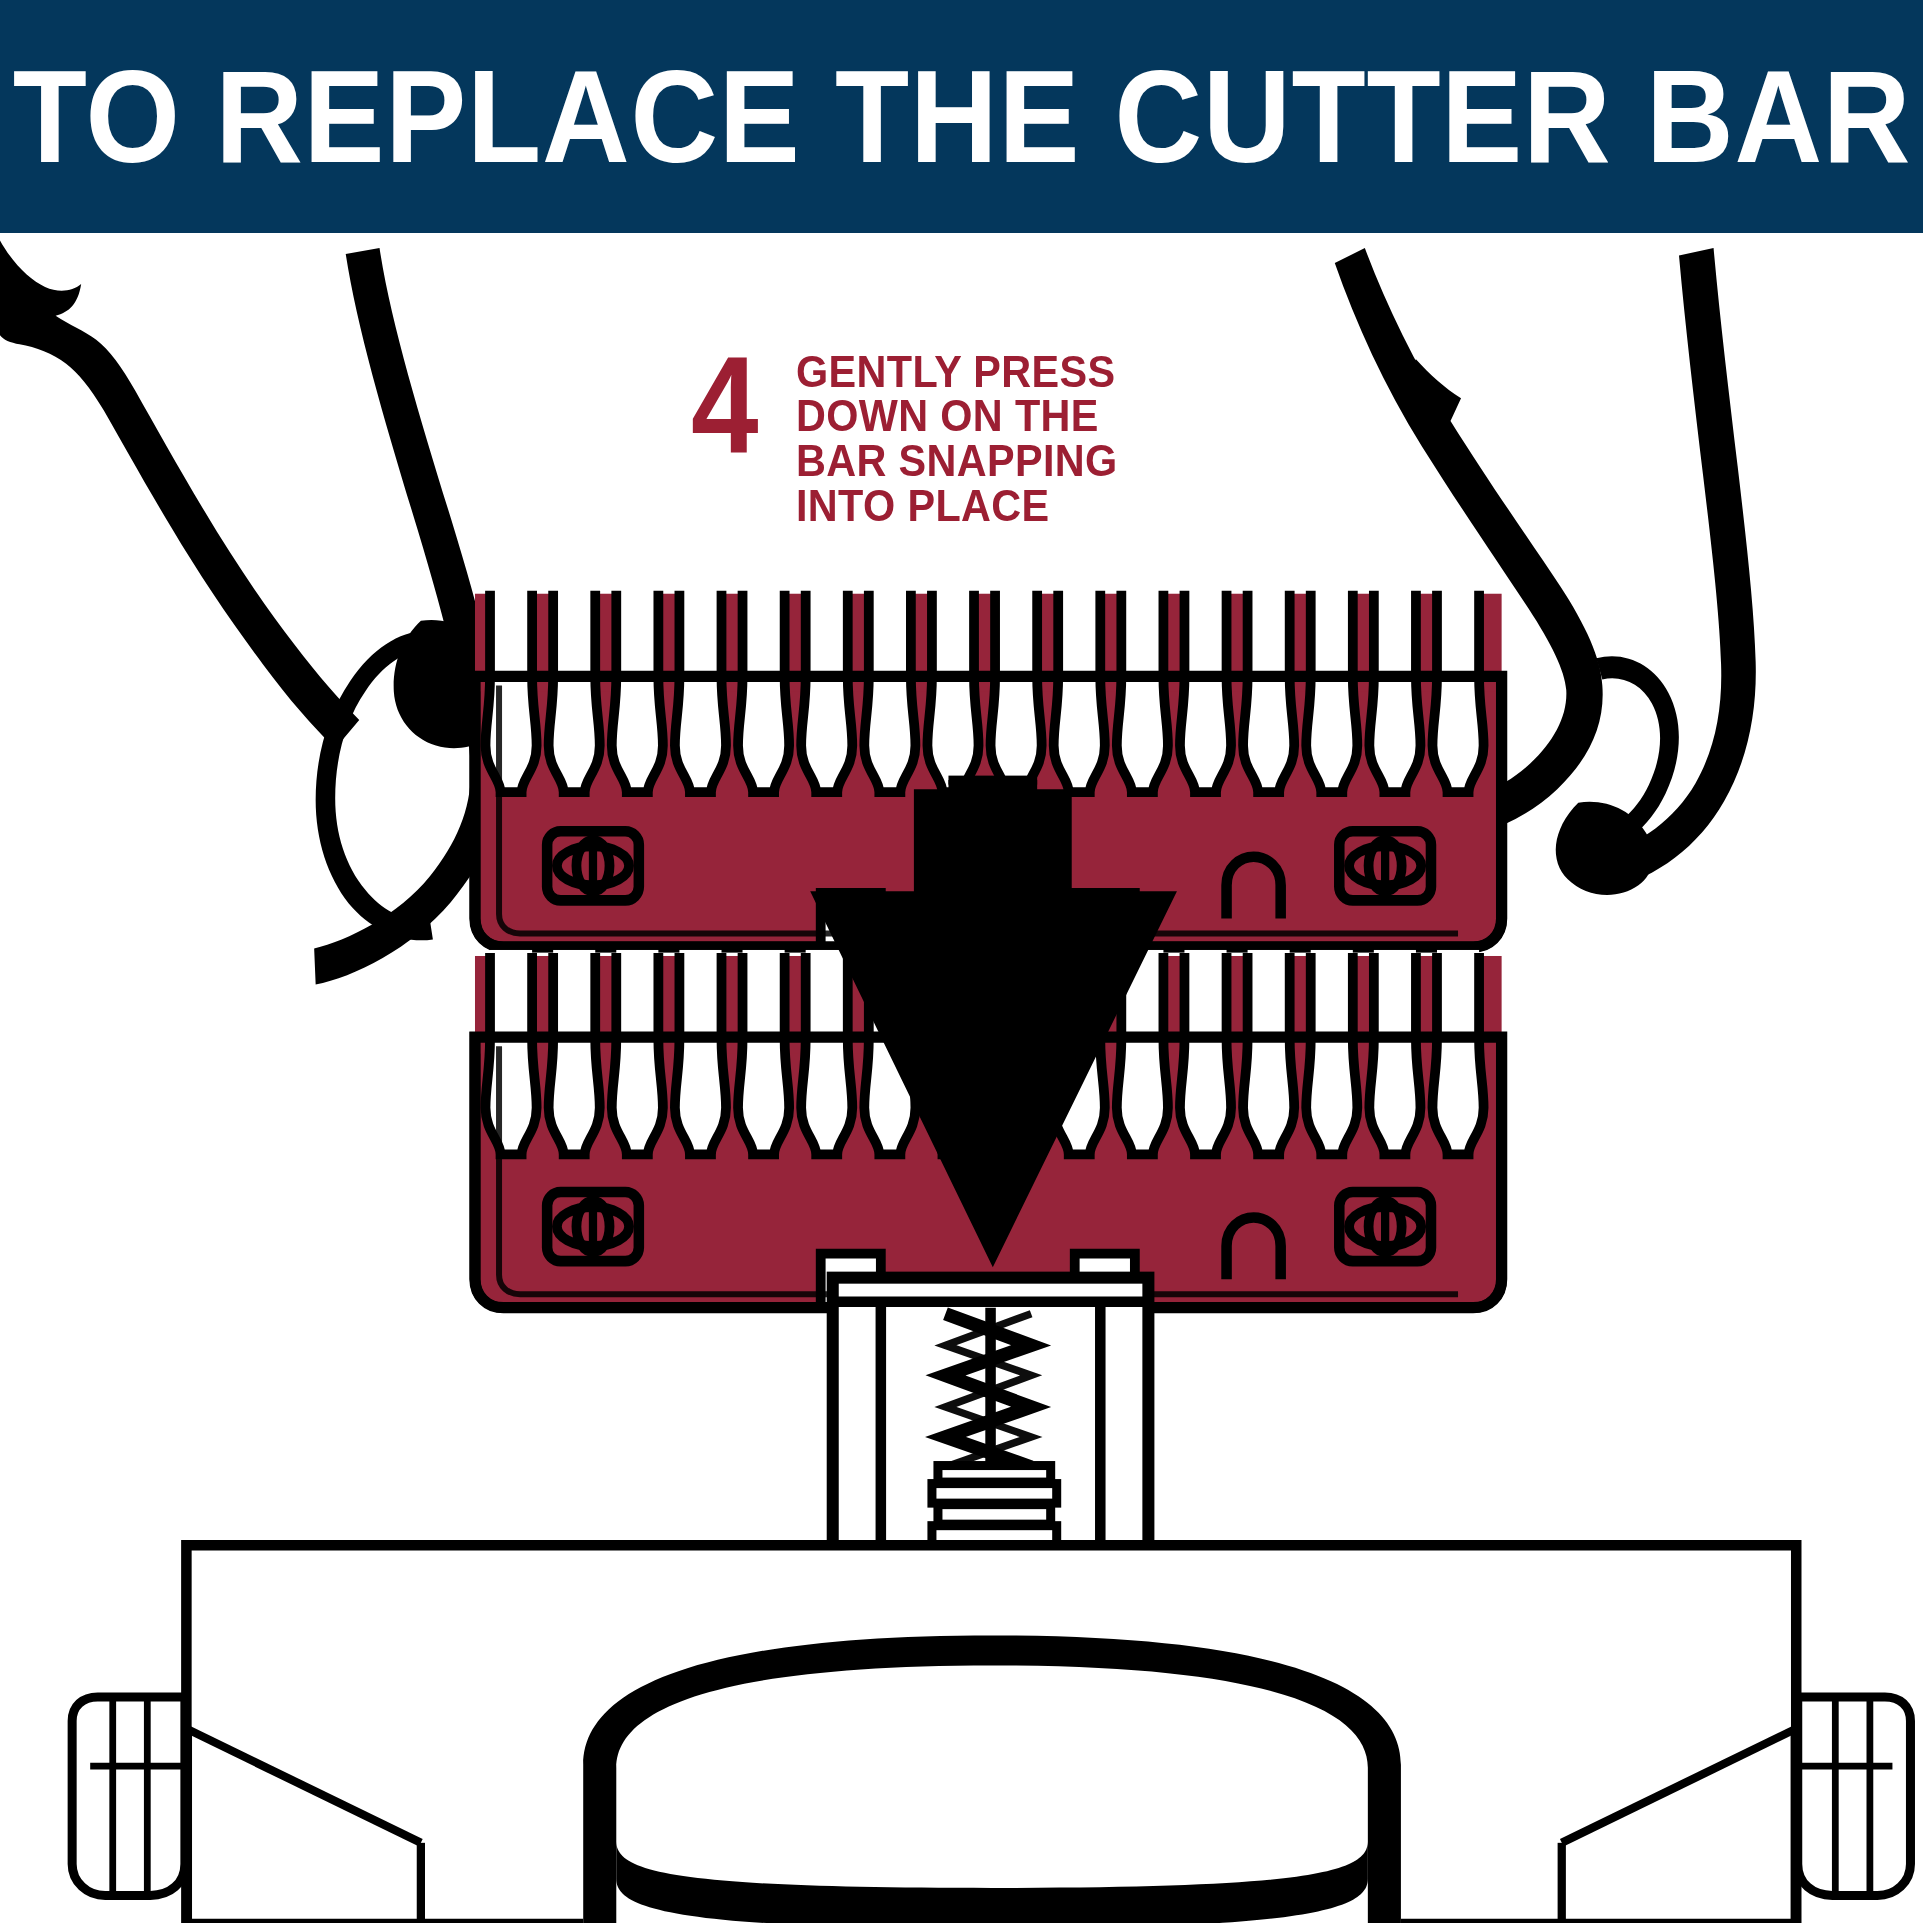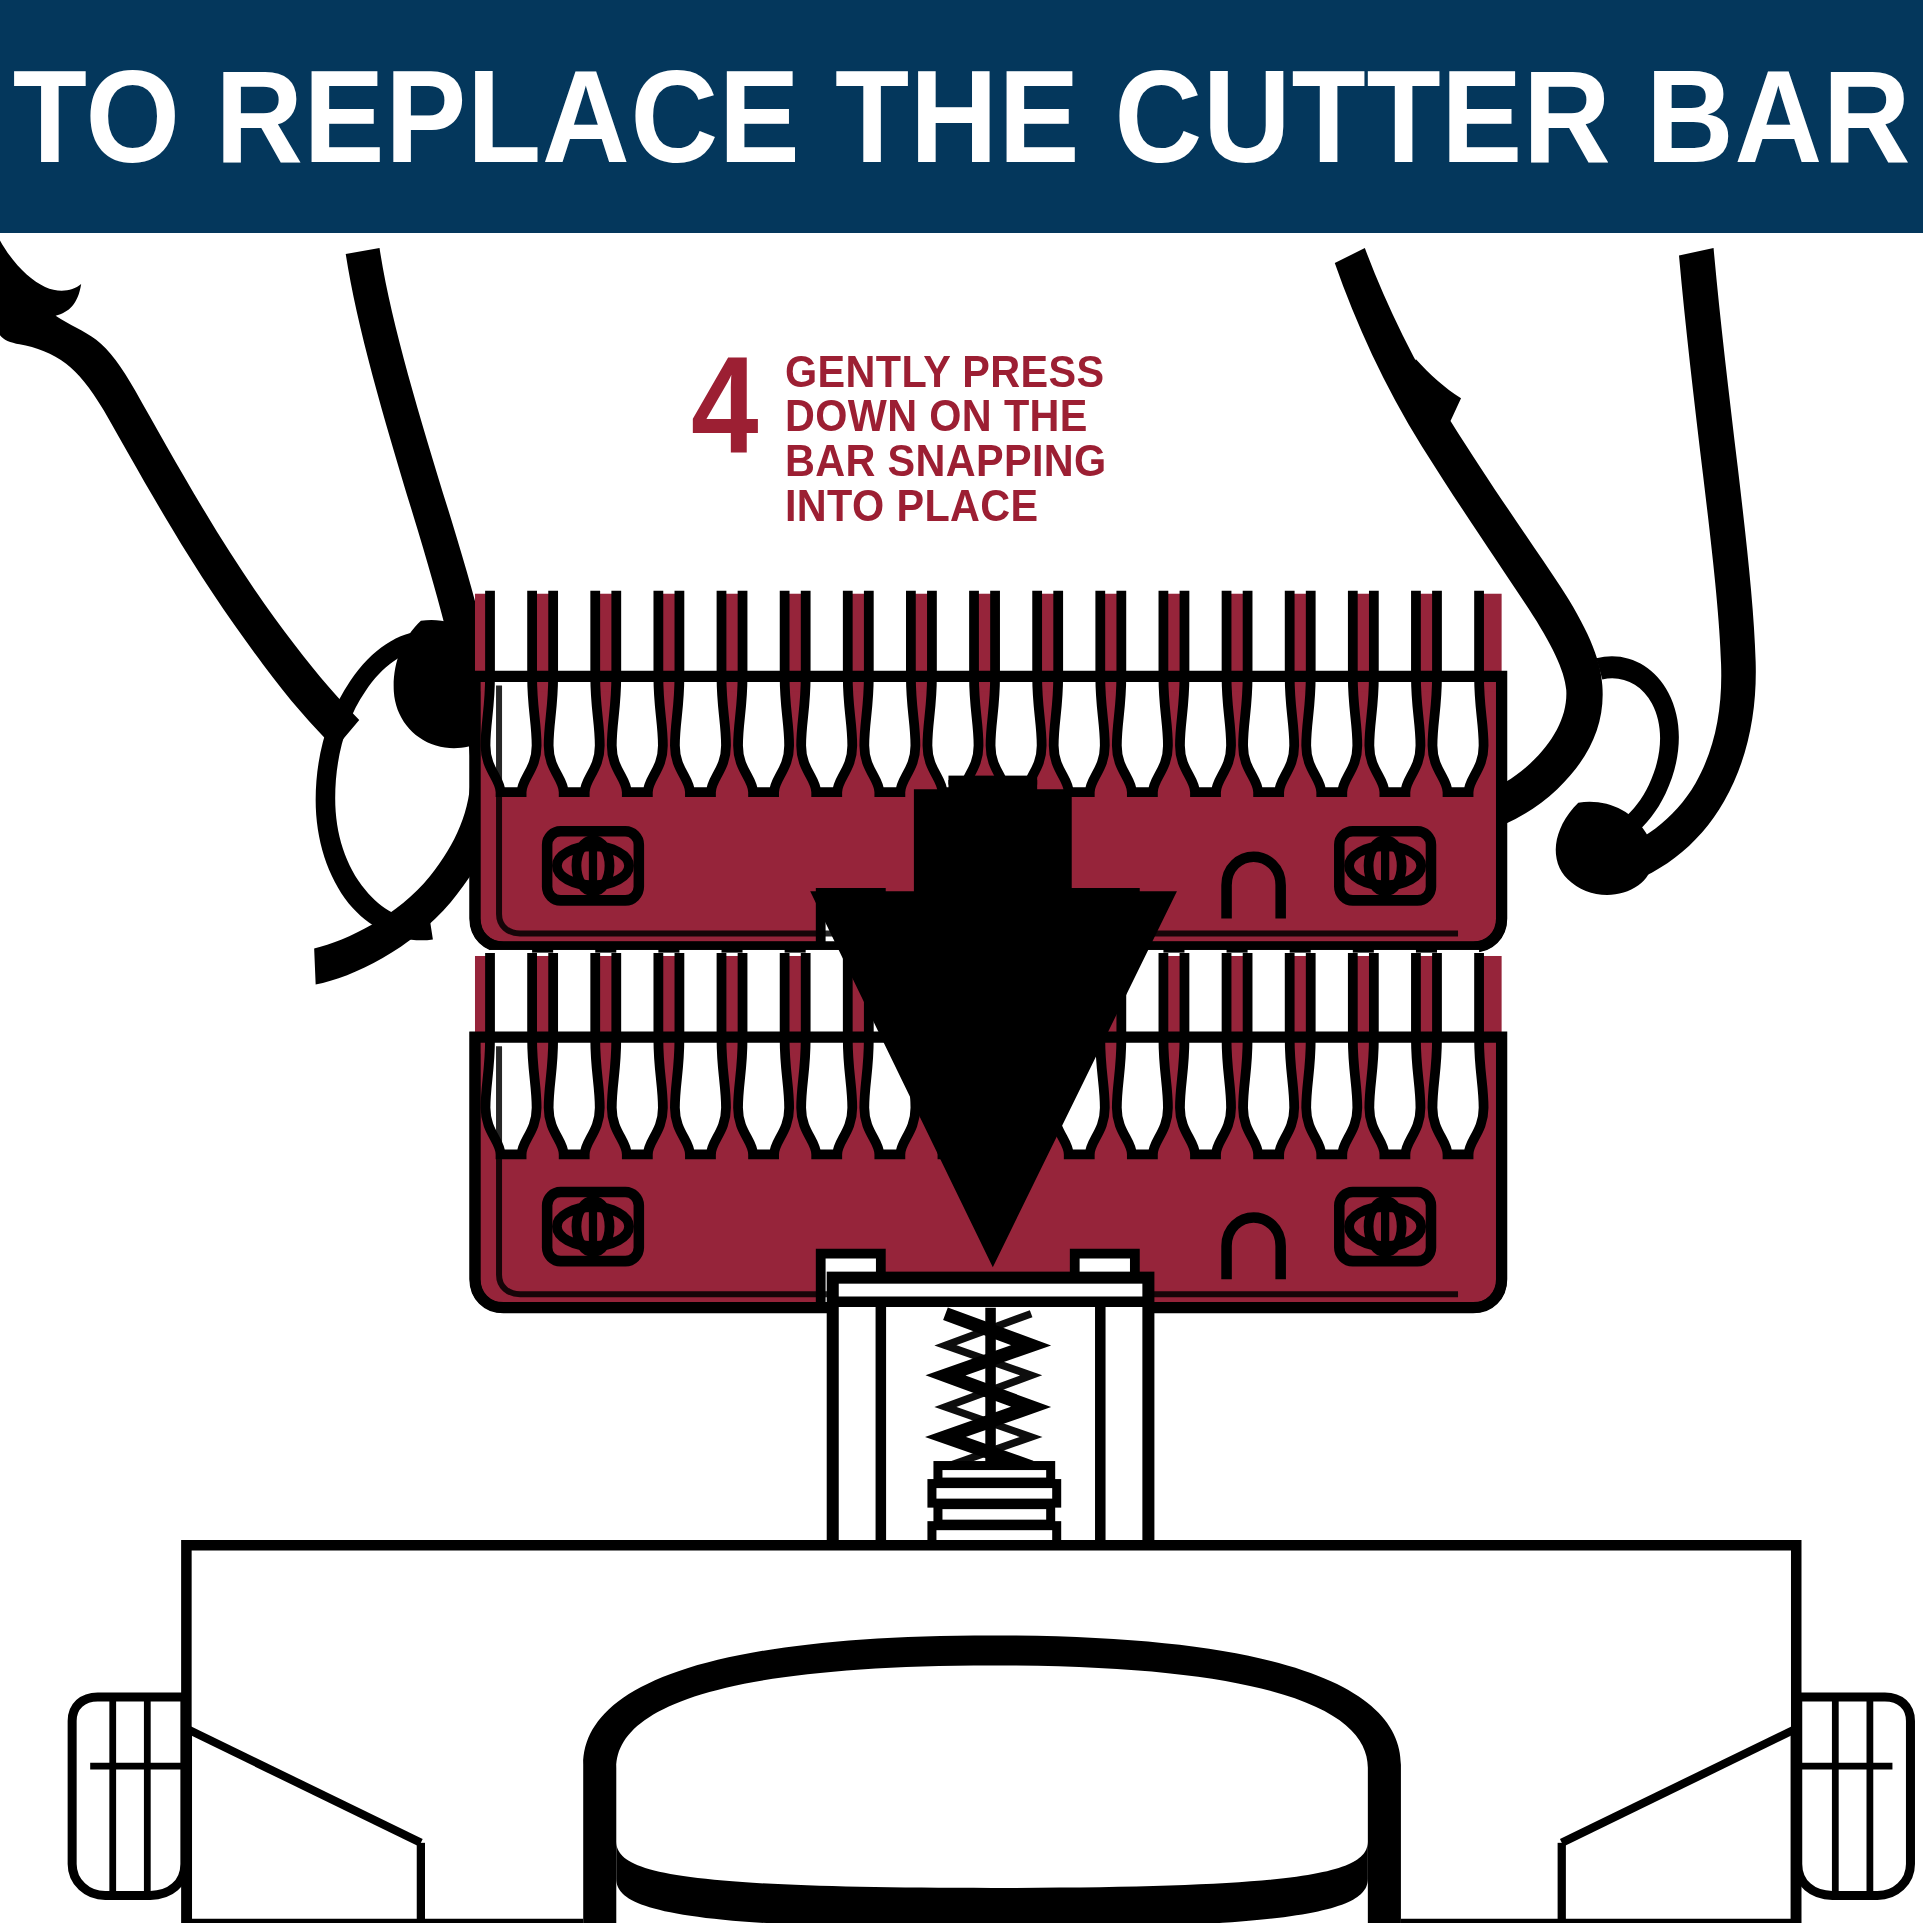--- a/index.html
+++ b/index.html
@@ -64,21 +64,21 @@
     font-family: "Liberation Sans", sans-serif;
     font-weight: bold;
     font-size: 138px;
     line-height: 0.86;
     margin-top: 3px;
     transform: scaleX(0.88);
     transform-origin: left top;
     letter-spacing: -3px;
   }
   #step-lines {
-    margin-left: 20px;
+    margin-left: 31px;
     padding-top: 7.5px;
   }
   .step-line {
     color: #9c1f33;
     font-family: "Liberation Sans", sans-serif;
     font-weight: bold;
     font-size: 44px;
     line-height: 1.02;
     letter-spacing: 0.4px;
     transform: scaleX(0.94);

